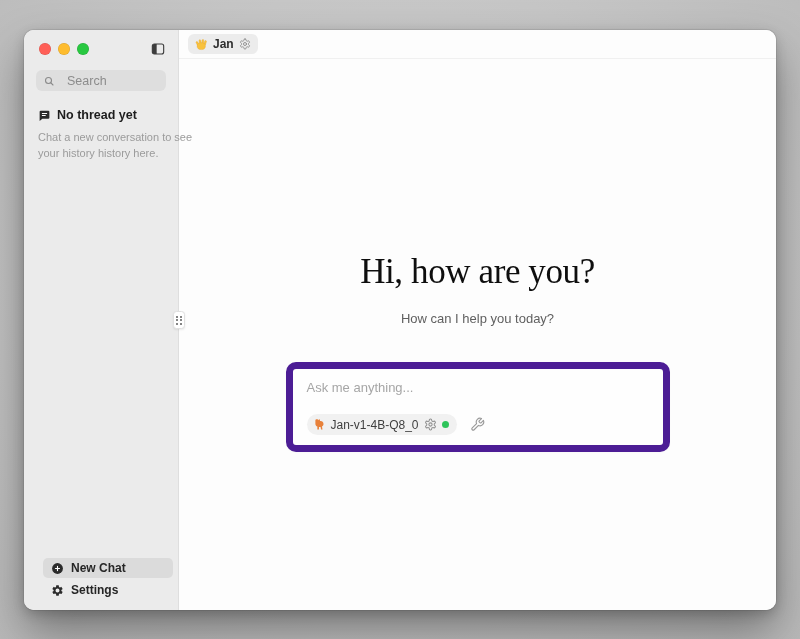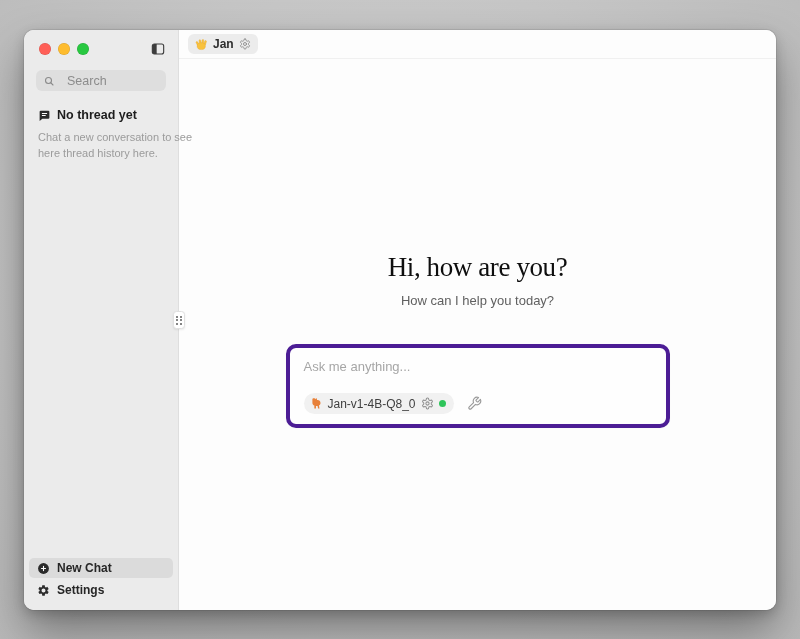--- a/index.html
+++ b/index.html
@@ -27,21 +27,21 @@
   .light.red{ background:#ff5f57; } .light.yellow{ background:#febc2e; } .light.green{ background:#28c840; }
   .panel-toggle { margin-left:auto; width:18px; height:18px; display:flex; align-items:center; justify-content:center; cursor:pointer; }
   .search {
     margin:6px 12px 0 12px; height:21px; background:#dedede; border-radius:6px;
     display:flex; align-items:center; gap:12px; padding:0 7px; color:#8c8c8c; font-size:12.5px;
   }
   .empty { margin:17px 14px 0 14px; }
   .empty-title { display:flex; align-items:center; gap:6px; font-size:12.5px; font-weight:700; color:#1d1d1d; }
   .empty-desc { margin-top:8px; font-size:11px; color:#9b9b9b; }
   .empty-desc span { display:block; line-height:1.45; white-space:nowrap; }
-  .nav { margin-top:auto; padding:0 5px 8px 5px; }
+  .nav { margin-top:auto; padding:0 5px 8px 5px;margin-left:14px; }
   .nav-item {
     height:20px; margin-bottom:2px; border-radius:5px; display:flex; align-items:center;
     gap:7px; padding:0 8px; font-size:12px; font-weight:600; color:#262626; cursor:pointer;
   }
   .nav-item.active { background:#dbdbdb; }
   .nav-item .ic { width:13px; height:13px; display:flex; }
   
   .grip {
     position:absolute; right:-7px; top:281px; width:12px; height:18px; z-index:5;
     background:#ffffff; border:1px solid #e0e0e0; border-radius:3.5px;
@@ -53,25 +53,25 @@
   
   .main { flex:1; background:#fdfdfd; display:flex; flex-direction:column; }
   .main-header { height:29px; min-height:29px; border-bottom:1px solid #f0f0f0; display:flex; align-items:center; padding-left:9px; }
   .tab {
     height:20px; background:#ececec; border-radius:6px; display:flex; align-items:center;
     gap:5px; padding:0 7px; font-size:12px; font-weight:600; color:#2e2e2e; cursor:pointer;
   }
   .center { flex:1; display:flex; flex-direction:column; align-items:center; }
   .greet-title {
     margin-top:193px; font-family:"Liberation Serif","DejaVu Serif",serif;
-    font-size:27px; font-weight:400; color:#0e0e0e; letter-spacing:-0.4px;
-  }
-  .greet-sub { margin-top:10px; font-size:13px; color:#606060; }
+    font-size:35px; font-weight:400; color:#0e0e0e; letter-spacing:-0.4px;
+  }
+  .greet-sub { margin-top:19px; font-size:13px; color:#606060; }
   .composer {
-    margin-top:36px; width:384px; background:#fefefe; border:4px solid #4c1d95;
+    margin-top:36px; width:384px; background:#fefefe; border:7px solid #4c1d95;
     border-radius:10px; padding:11px 14px 10px 14px; box-shadow:0 1px 2px rgba(0,0,0,.02);
   }
   .composer-placeholder { font-size:13px; color:#a6a6a6; }
   .model-row { margin-top:19px; display:flex; align-items:center; gap:13px; }
   .model-pill {
     height:21px; background:#f1f1f1; border-radius:14px; display:flex; align-items:center;
     gap:5px; padding:0 8px 0 6px; cursor:pointer;
   }
   .model-name { font-size:12px; font-weight:500; color:#3f3f3f; }
   .status-dot { width:7px; height:7px; border-radius:50%; background:#2ec45a; }
@@ -115,21 +115,21 @@
         <span>
           <svg width="13" height="13" viewBox="0 0 24 24">
             <path d="M21 16a2 2 0 0 1-2 2H8l-5 4V5a2 2 0 0 1 2-2h14a2 2 0 0 1 2 2z" fill="#2b2b2b"></path>
             <path d="M8 8.5h8M8 12h5.5" stroke="#ffffff" stroke-width="1.9" stroke-linecap="round"></path>
           </svg>
         </span>
         <span>No thread yet</span>
       </div>
       <div class="empty-desc">
         <span>Chat a new conversation to see</span>
-        <span>here thread history here.</span>
+        <span>your history history here.</span>
       </div>
     </div>
 
     <nav class="nav">
       <div class="nav-item active">
         <span class="ic">
           <svg width="13" height="13" viewBox="0 0 24 24">
             <circle cx="12" cy="12" r="10" fill="#2b2b2b"></circle>
             <path d="M12 8.2v7.6M8.2 12h7.6" stroke="#ffffff" stroke-width="2.1" stroke-linecap="round"></path>
           </svg>

